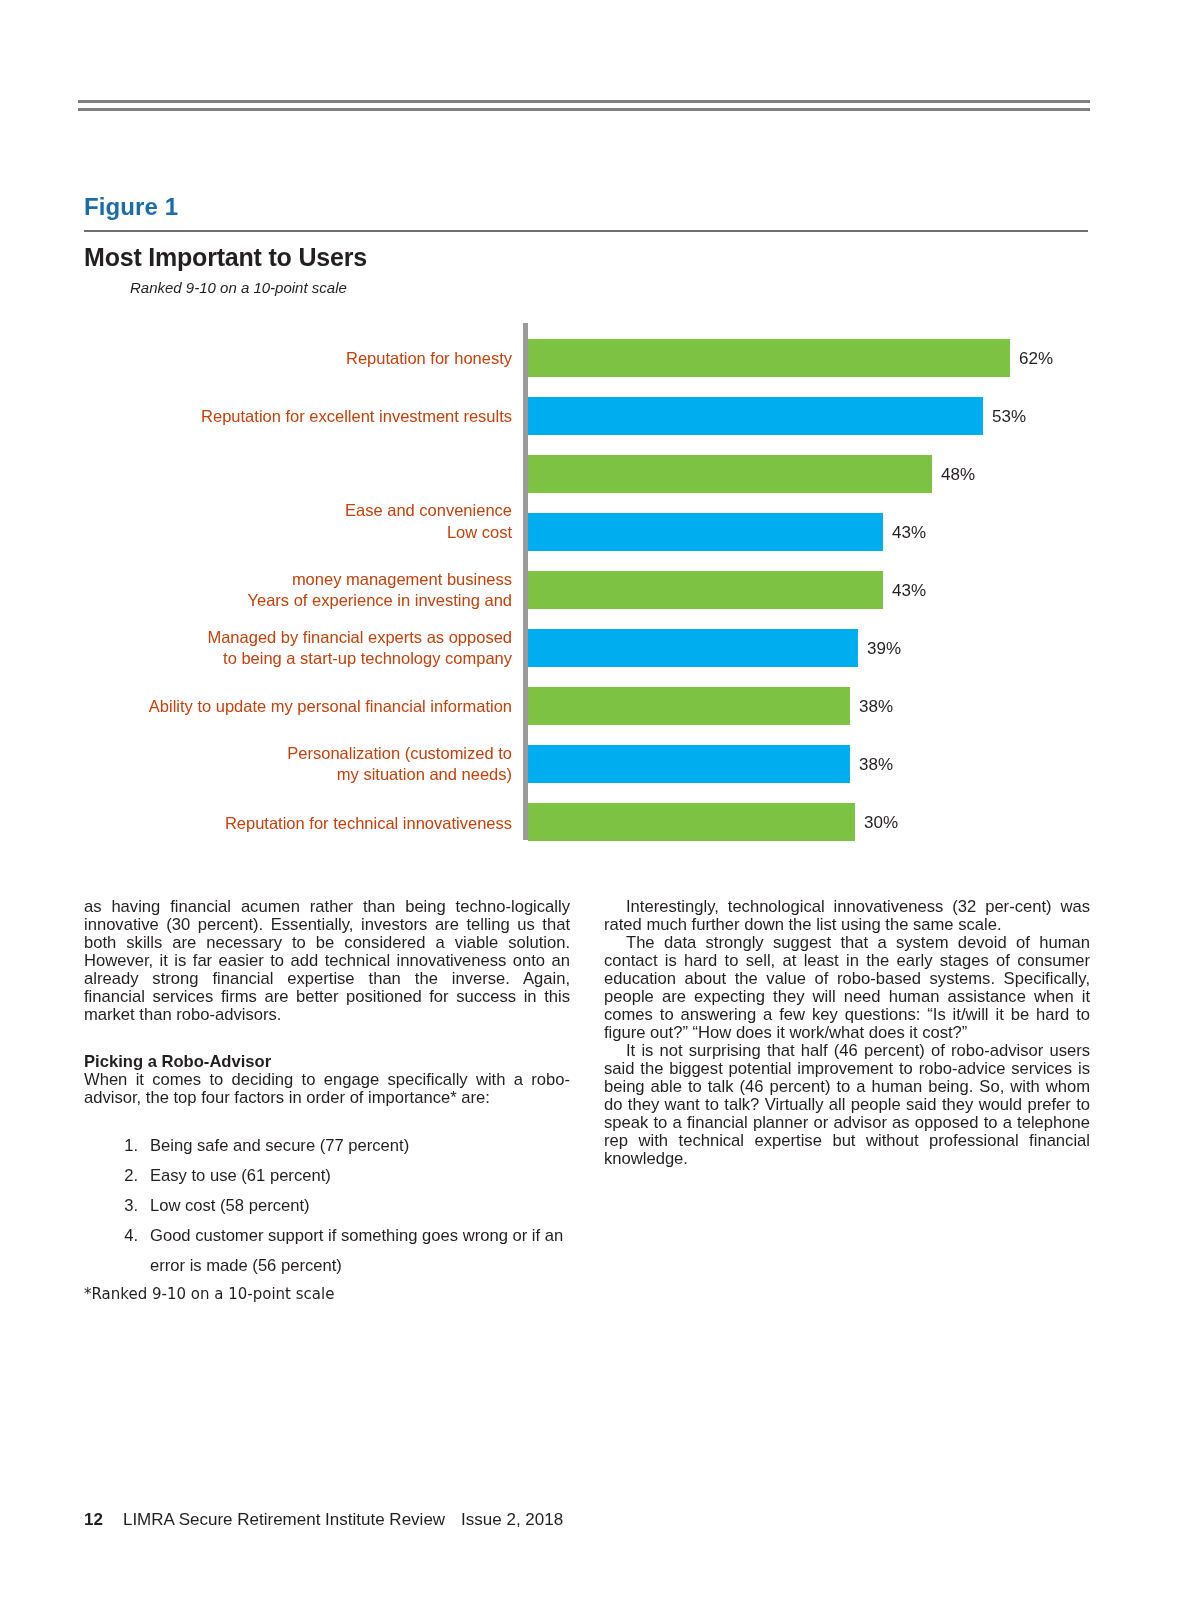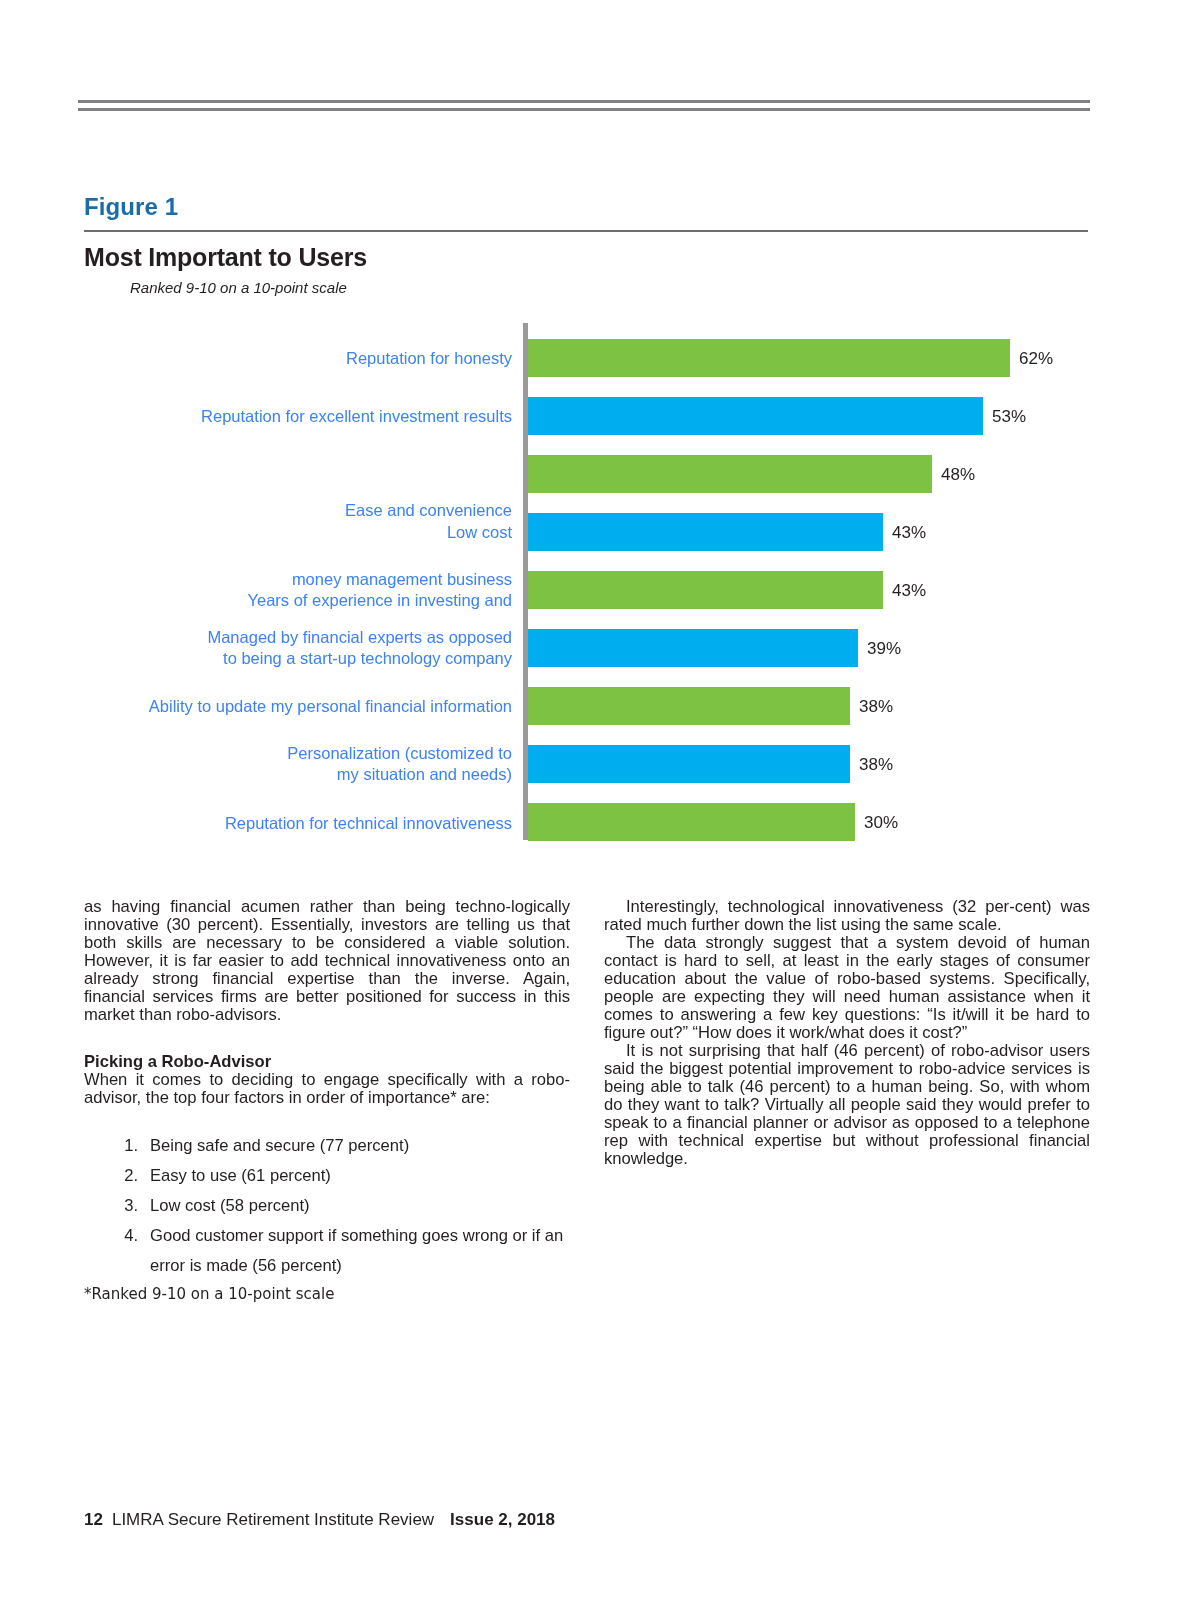--- a/index.html
+++ b/index.html
@@ -34,21 +34,21 @@
     margin-left:46px;
   }
 
   
   .chart{position:absolute;left:84px;top:318px;width:1010px;height:525px;}
   .axis{position:absolute;left:439px;top:5px;width:5px;height:517px;background:#9a9a9a;}
   .row{position:absolute;left:0;width:1010px;height:0;}
   .cat{
     position:absolute;right:582px;
     text-align:right;
-    font-size:16.5px;line-height:21px;color:#3b82f6;
+    font-size:16.5px;line-height:21px;color:#c2410c;
     width:470px;
   }
   .bar{position:absolute;left:444px;}
   .val{
     position:absolute;
     font-size:17px;color:#231f20;
   }
 
   
   .col{position:absolute;top:898px;width:486px;}
@@ -90,23 +90,23 @@
     font-size:15px;color:#231f20;
     font-family:"DejaVu Sans", sans-serif;
   }
 
   
   .footer{
     position:absolute;left:84px;top:1510px;
     font-size:17px;color:#231f20;
     display:flex;align-items:baseline;gap:0;
   }
-  .footer .pg{font-weight:bold;margin-right:9px;}
+  .footer .pg{font-weight:bold;margin-right:20px;}
   .footer .pub{margin-right:16px;}
-  .footer .iss{font-weight:bold;}
+  .footer .iss{font-weight:normal;}
 </style>
 </head>
 <body>
 
 <div class="page">
 
   <div class="toprule r1"></div>
   <div class="toprule r2"></div>
 
   <div class="fig-label">Figure 1</div>

